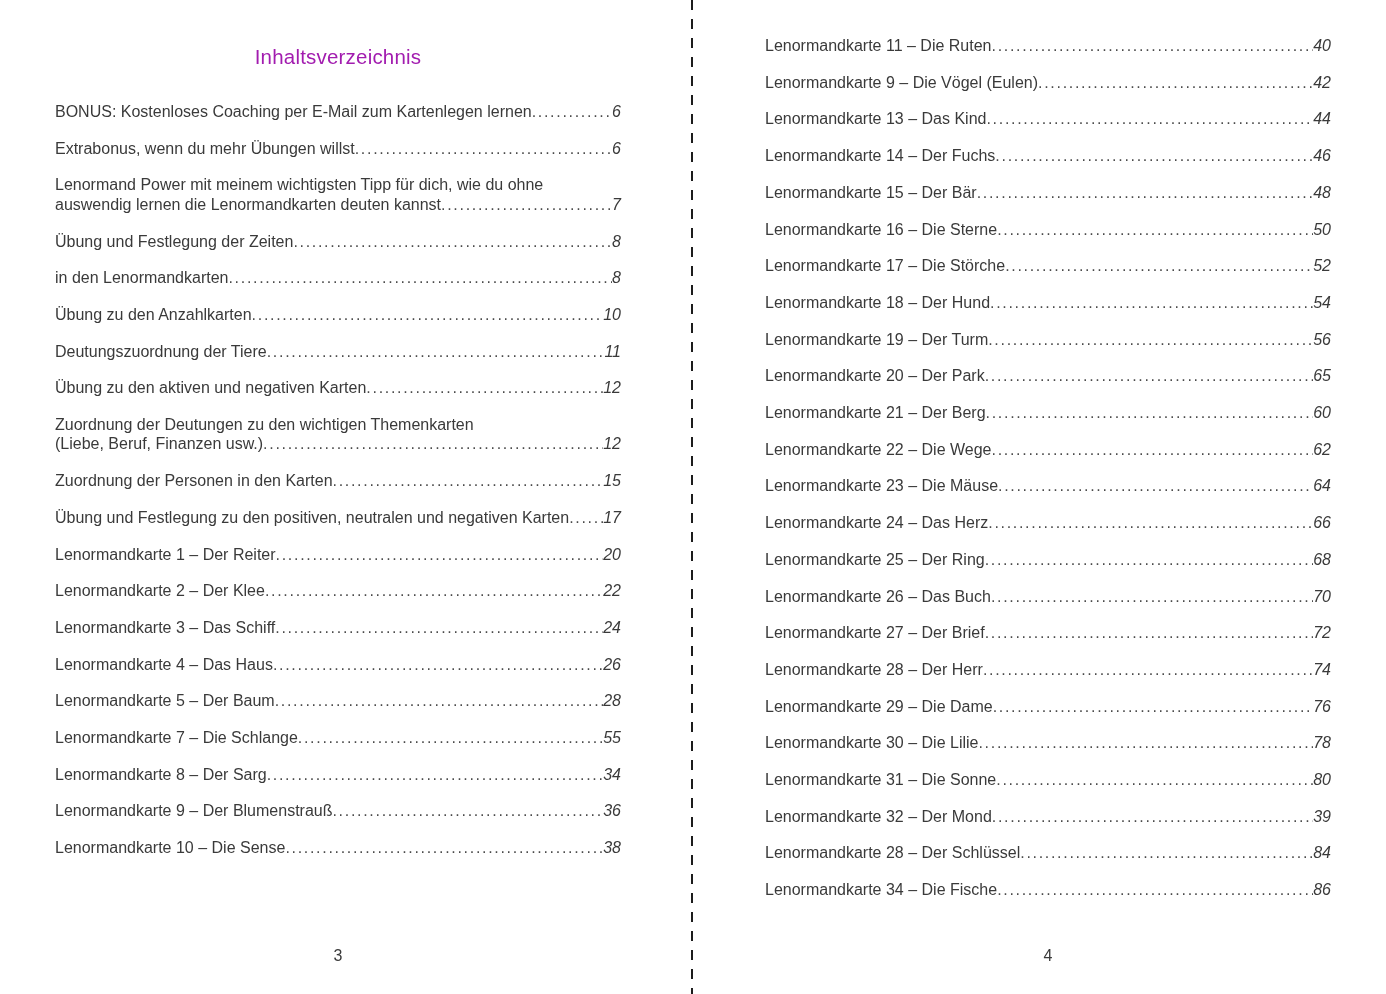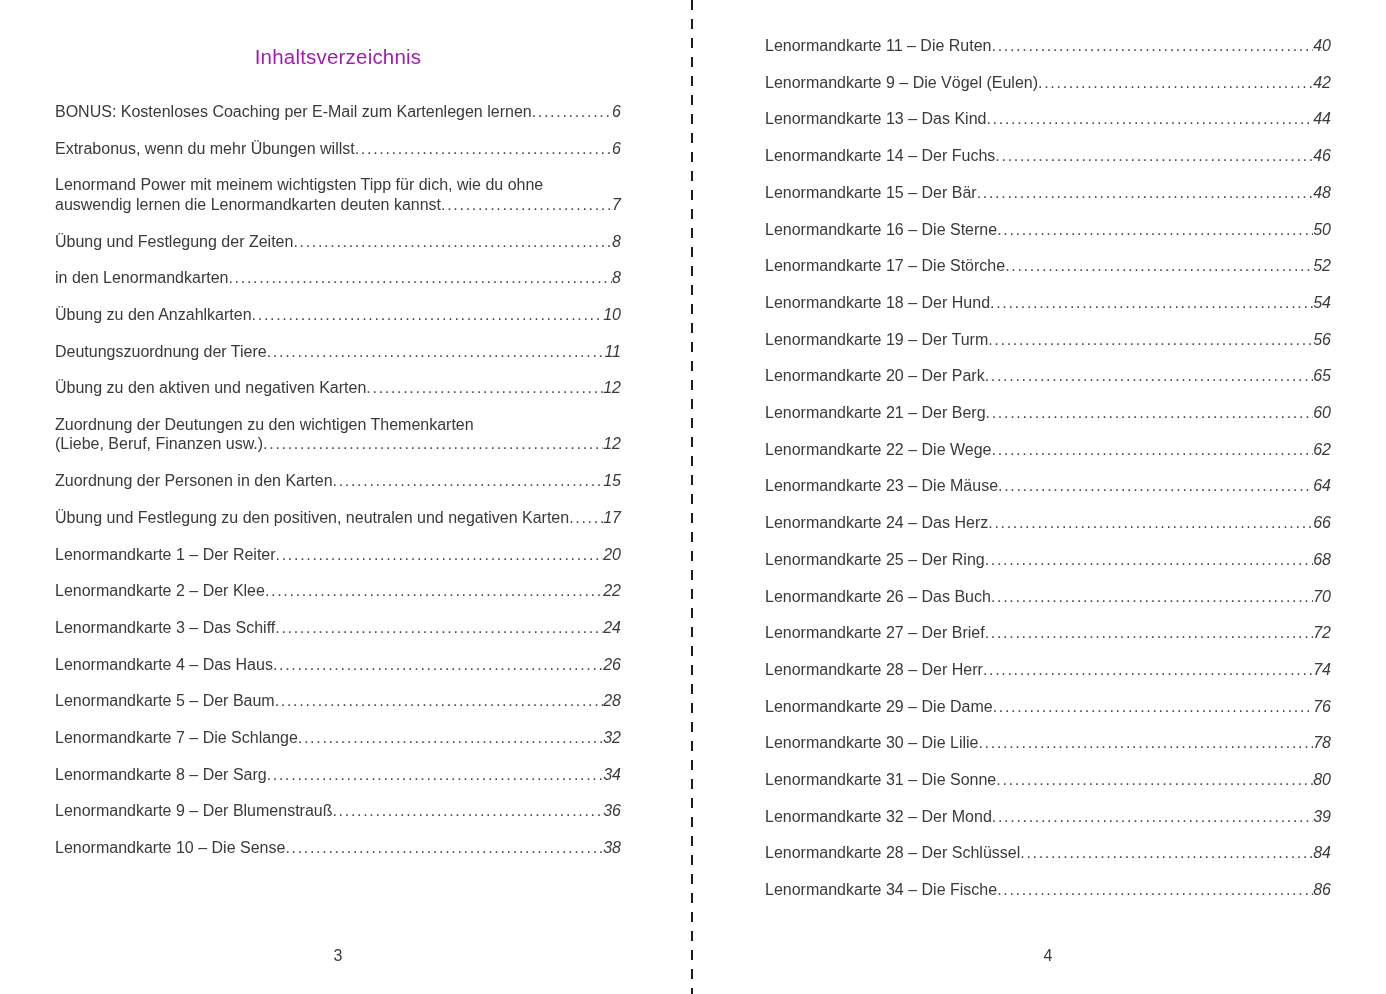--- a/index.html
+++ b/index.html
@@ -215,21 +215,21 @@
           <div class="entry-row">
             <span class="entry-label">Lenormandkarte 5 – Der Baum </span>
             <span class="dots"></span>
             <span class="pagenum">28</span>
           </div>
         </div>
         <div class="toc-entry">
           <div class="entry-row">
             <span class="entry-label">Lenormandkarte 7 – Die Schlange </span>
             <span class="dots"></span>
-            <span class="pagenum">32</span>
+            <span class="pagenum">55</span>
           </div>
         </div>
         <div class="toc-entry">
           <div class="entry-row">
             <span class="entry-label">Lenormandkarte 8 – Der Sarg </span>
             <span class="dots"></span>
             <span class="pagenum">34</span>
           </div>
         </div>
         <div class="toc-entry">

